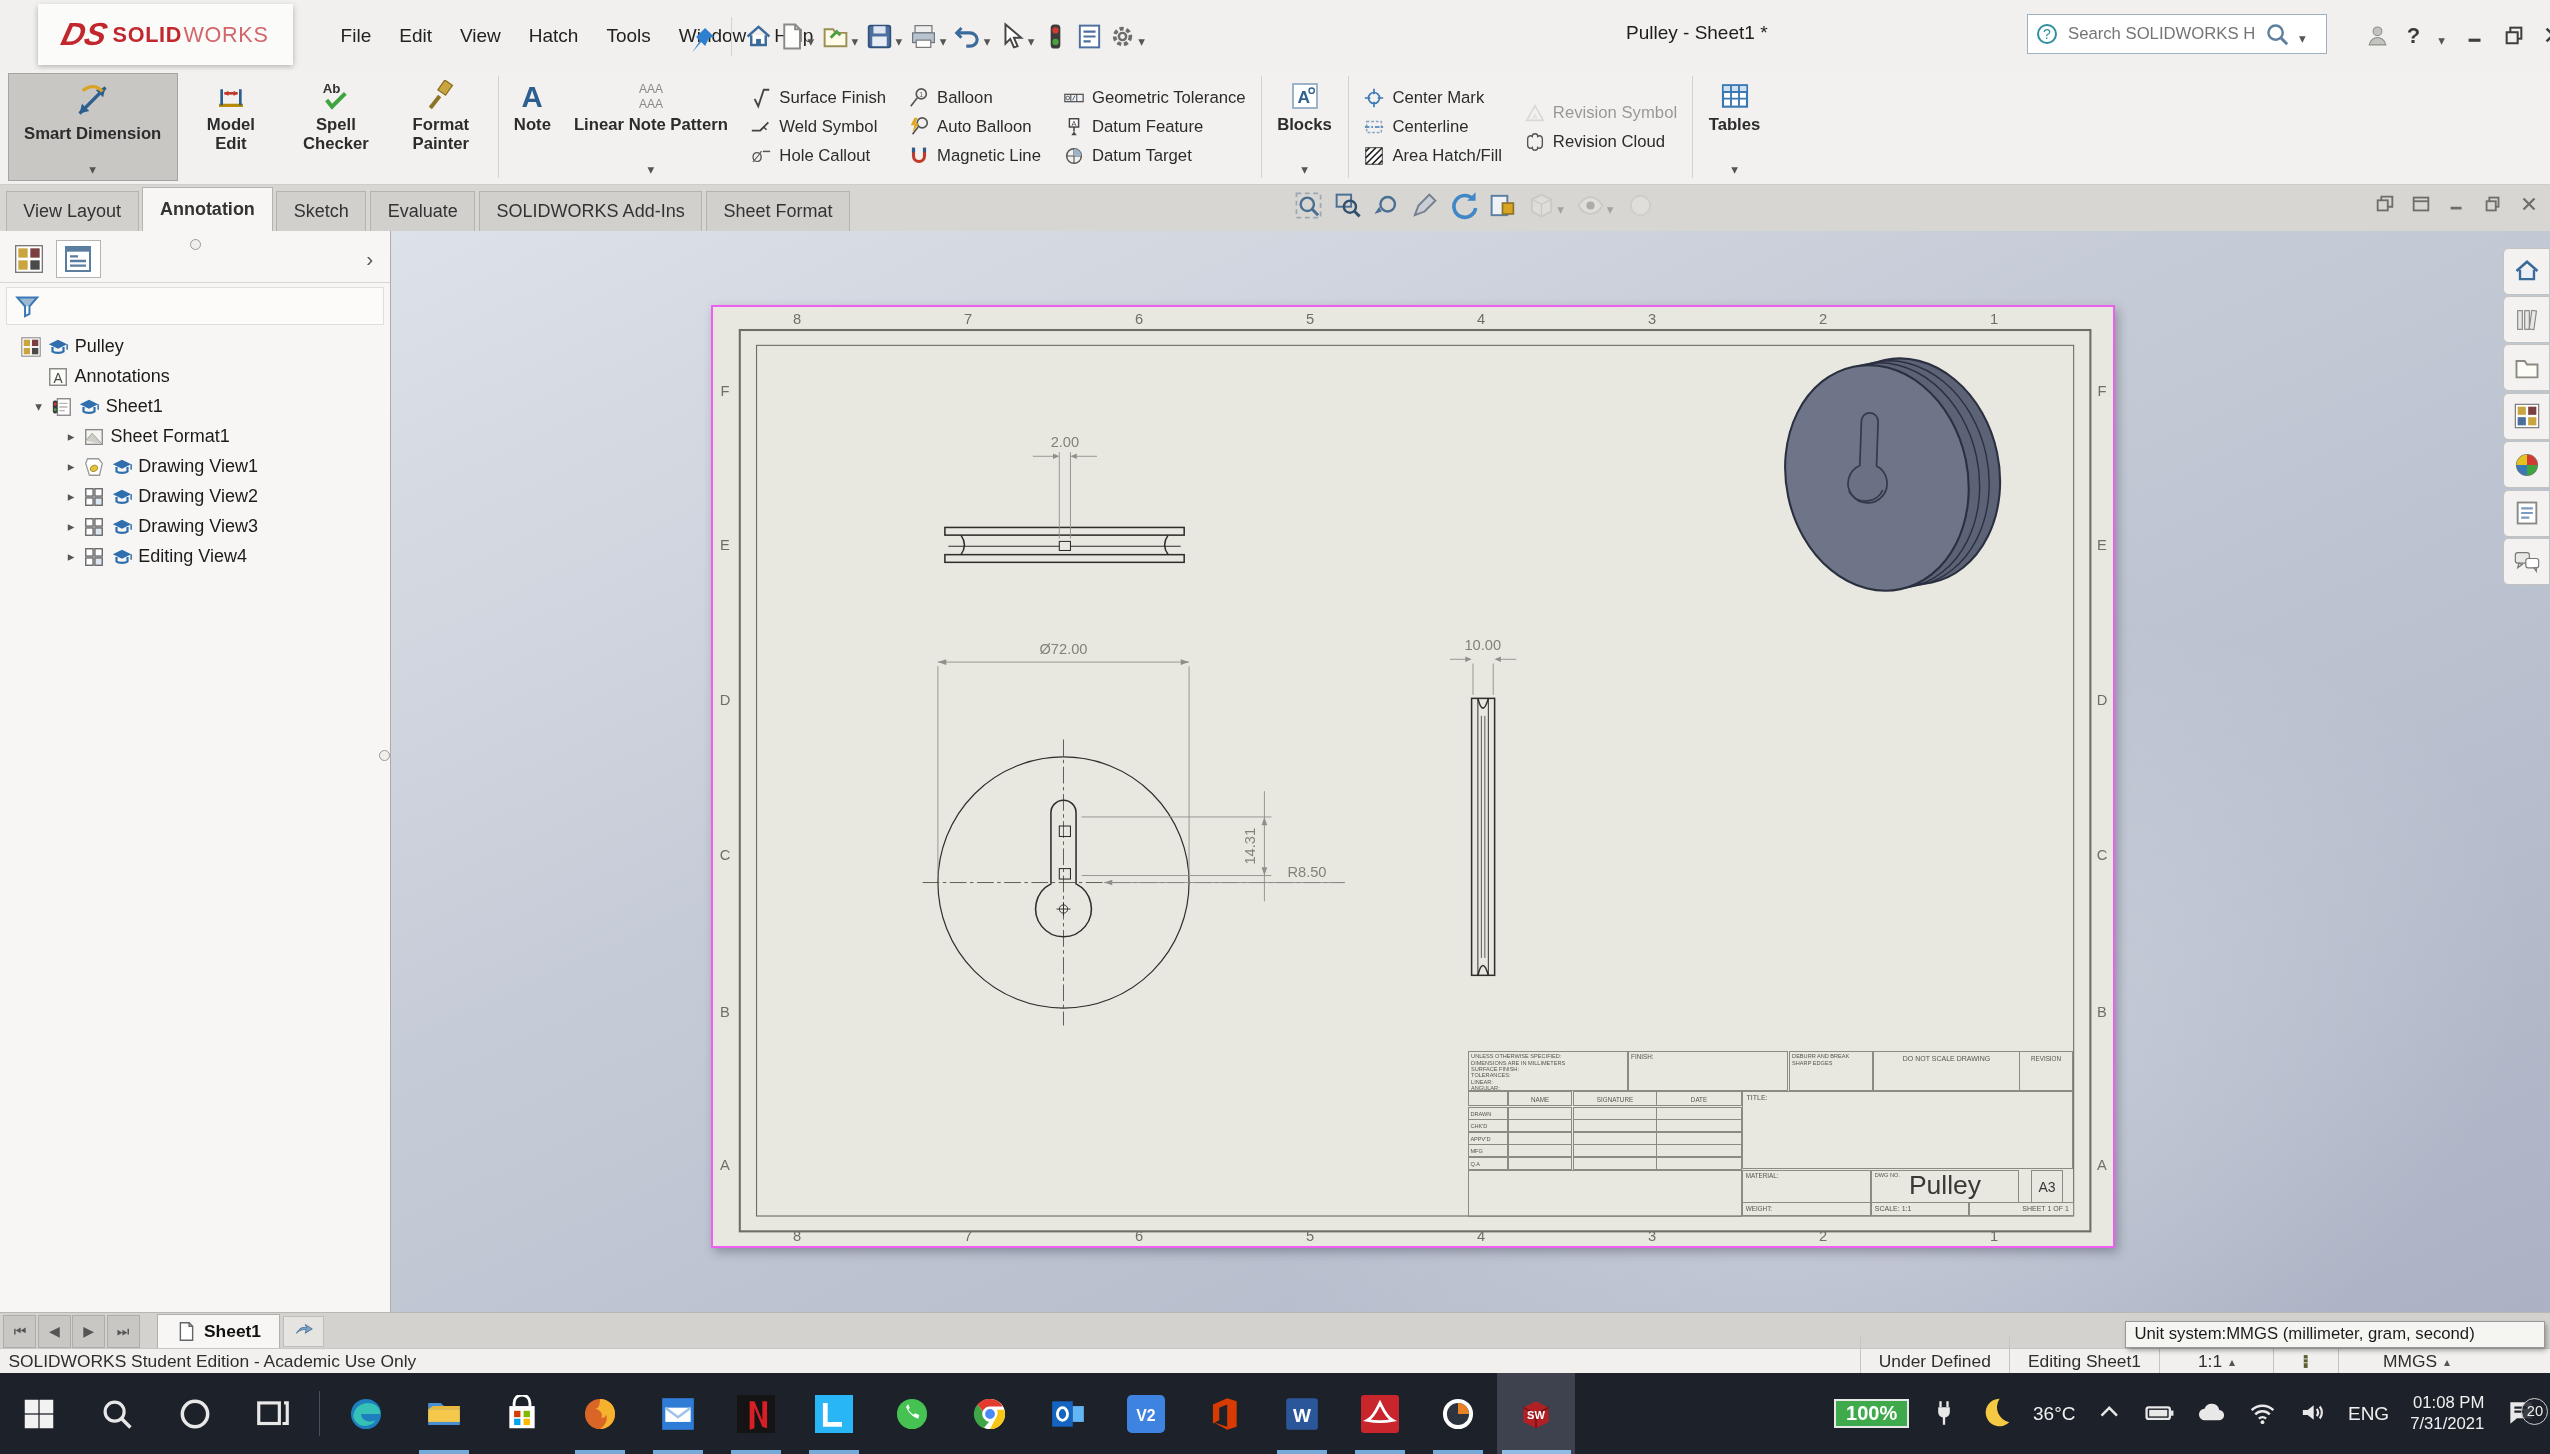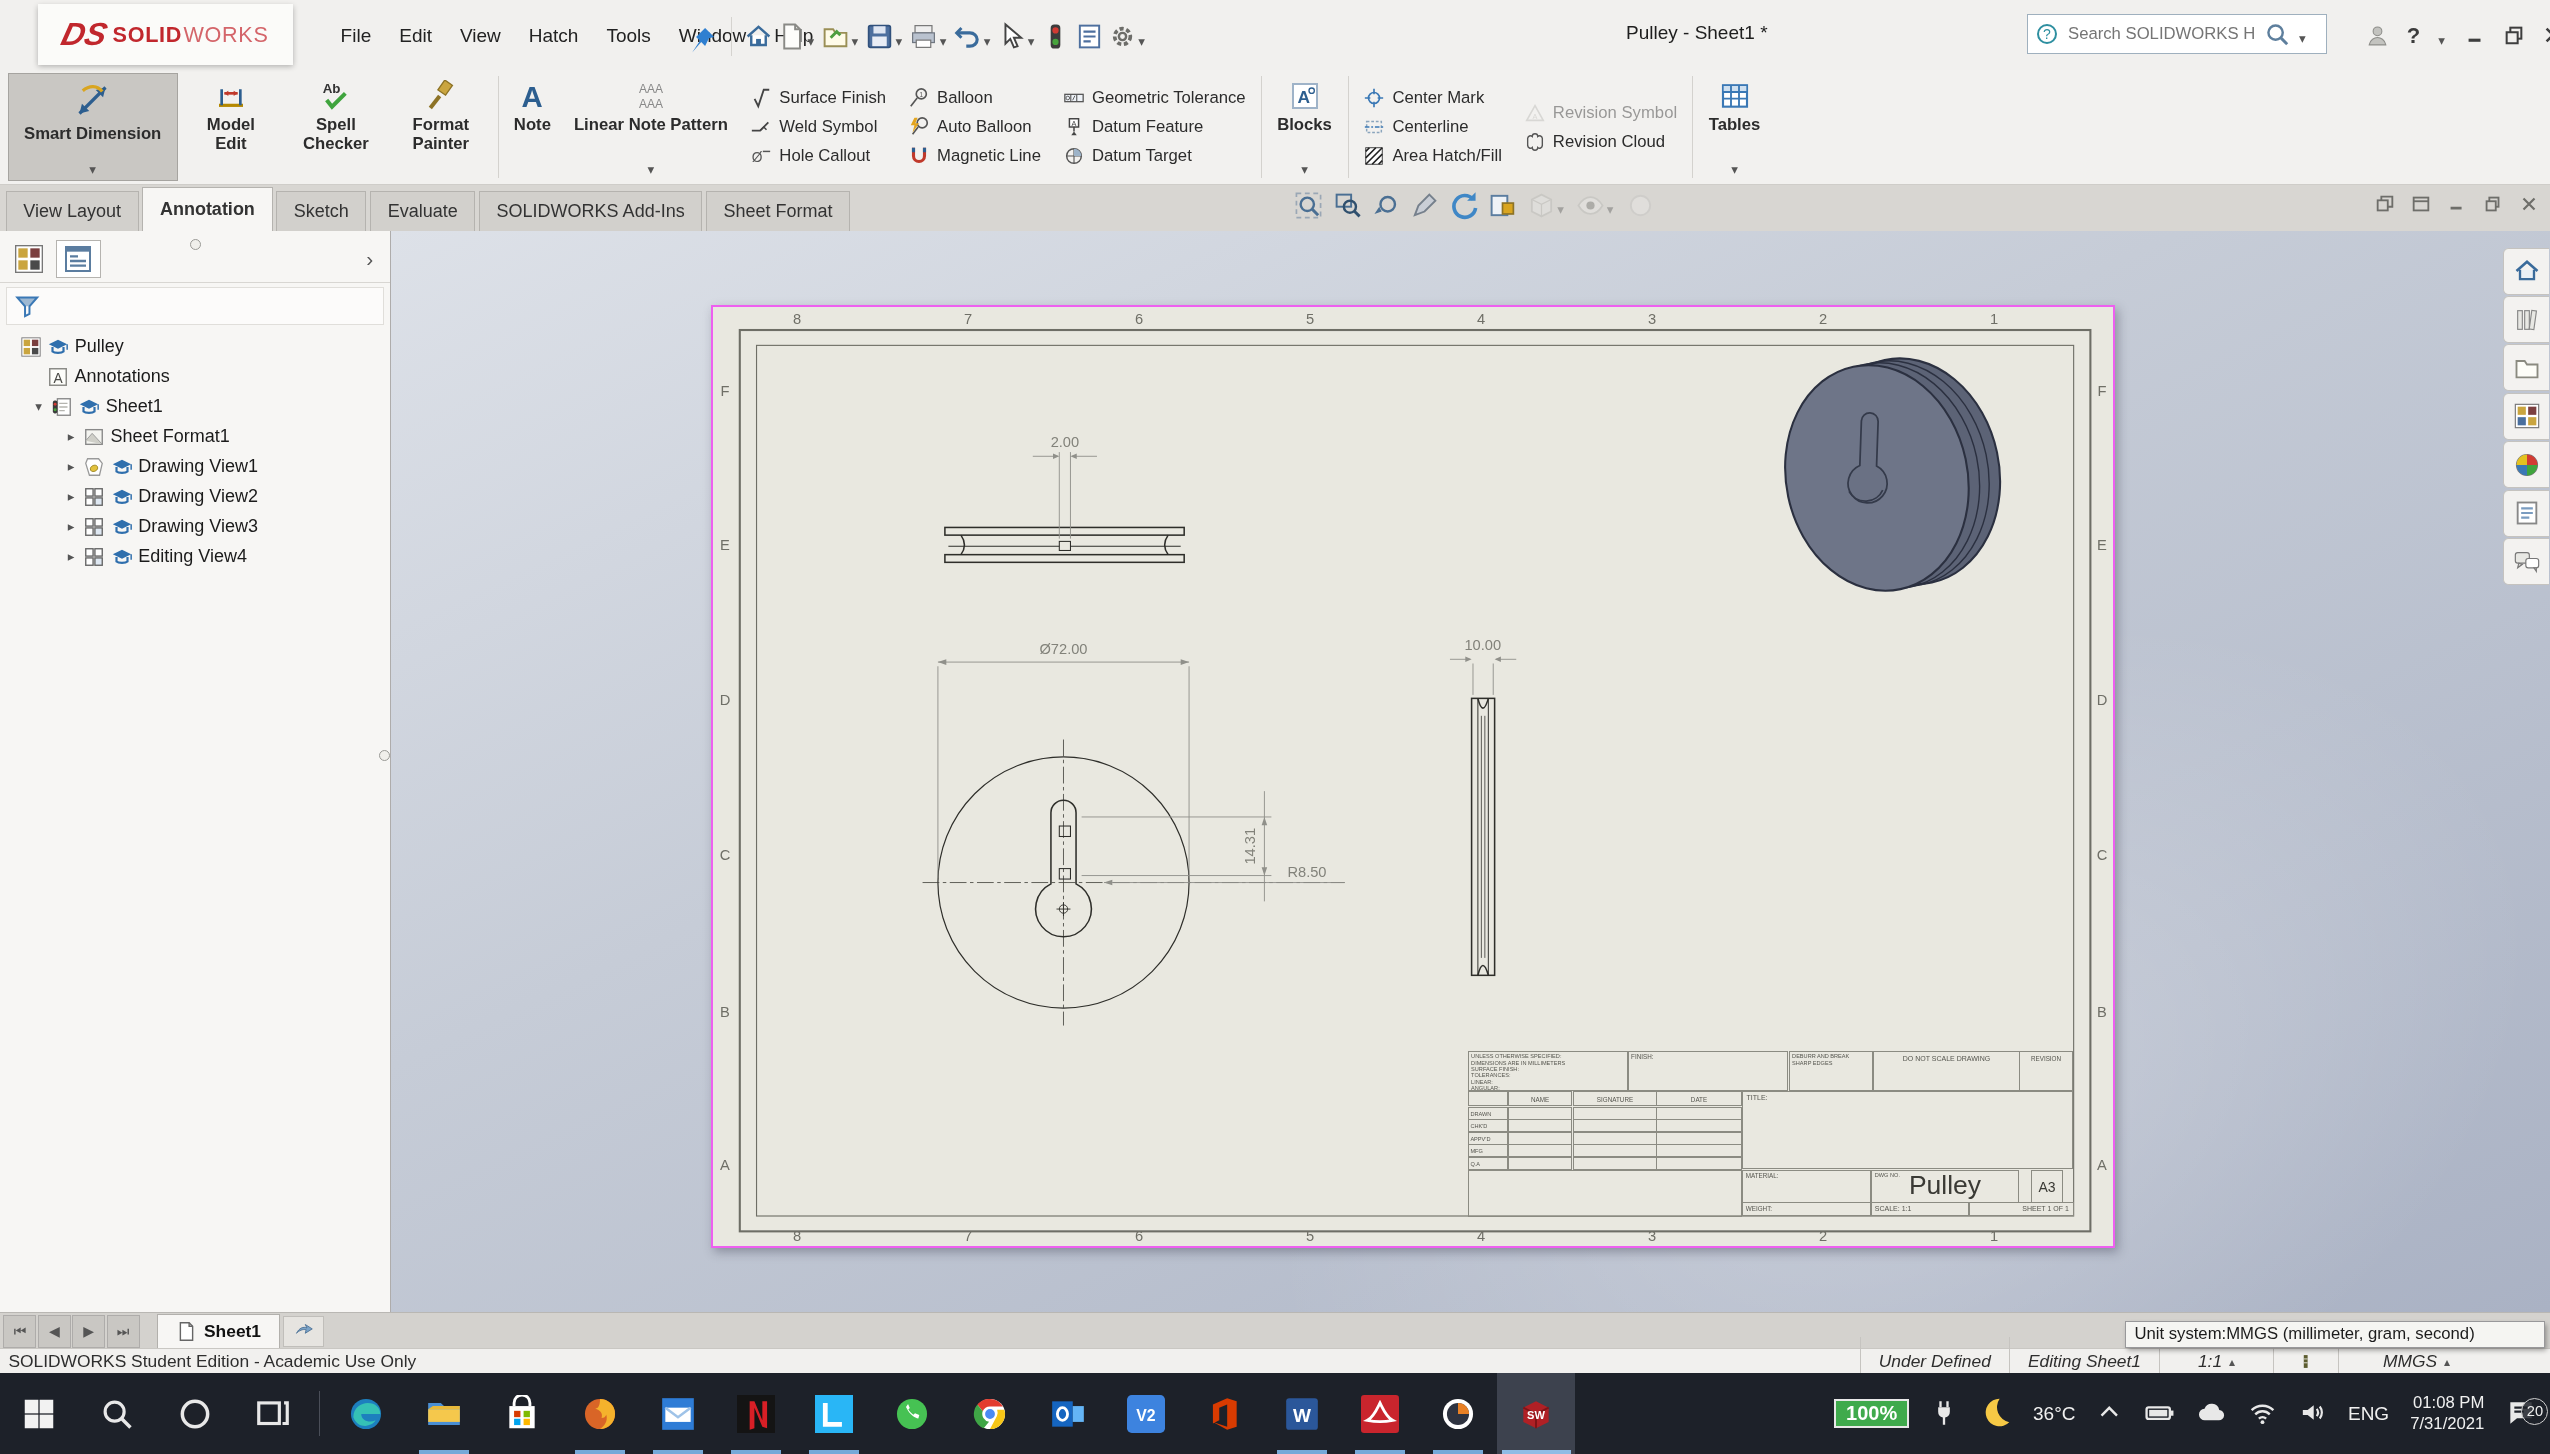--- a/index.html
+++ b/index.html
@@ -76,21 +76,21 @@
   .tbig{font-size:26.5px;color:#3a3a35;display:flex;align-items:center;justify-content:center;height:100%;}
   .task-strip{position:absolute;left:2112px;top:16.7px;width:45px;display:flex;flex-direction:column;}
   .tp-btn{width:45px;height:45px;background:#f3f2f0;border:0.7px solid #c5c3bf;border-right:none;display:flex;align-items:center;justify-content:center;border-radius:5.6px 0 0 5.6px;margin-bottom:1.4px;}
   
   .sheettabs{position:absolute;left:0;top:1312px;width:100%;height:36px;background:#d4d2ce;border-top:0.7px solid #b9b7b3;display:flex;align-items:flex-end;}
   .nav{width:31px;height:31px;background:#c9c7c3;border:0.7px solid #aeacaa;display:flex;align-items:center;justify-content:center;font-size:14px;color:#555;margin:0 0.7px;}
   .stab{display:flex;align-items:center;gap:7px;background:#f7f6f4;border:0.7px solid #b2b0ac;border-bottom:none;height:33px;padding:0 18px;font-size:17.4px;font-weight:bold;margin-left:16.7px;color:#111;}
   .stab-extra{width:39px;height:29px;display:flex;align-items:center;justify-content:center;border:0.7px solid #c0beba;background:#e6e4e0;margin-left:2.8px;}
   .statusbar{position:absolute;left:0;top:1348px;width:100%;height:25px;background:#f1f0ee;border-top:0.7px solid #c9c7c3;display:flex;align-items:center;font-size:17.4px;color:#2e2e2e;}
   .sb-left{margin-left:8.4px;}
-  .sb-cell{border-left:0.7px solid #c6c4c0;height:100%;display:flex;align-items:center;justify-content:center;padding:12px 18px;gap:7px;font-style:italic;}
+  .sb-cell{border-left:0.7px solid #c6c4c0;height:100%;display:flex;align-items:center;justify-content:center;padding:12px 18px;gap:7px;}
   .sb-caret{font-size:12px;color:#555;}
   .tooltip{position:absolute;left:2125px;top:1321px;width:420px;height:26.5px;background:#f5f5f2;border:0.7px solid #98989a;box-shadow:2.1px 2.8px 4.9px rgba(0,0,0,.35);font-size:16.7px;display:flex;align-items:center;padding:0 8.4px;color:#1c1c1c;z-index:60;box-sizing:border-box;}
   
   .taskbar{position:absolute;left:0;top:1373px;width:100%;height:81px;background:#1d2129;display:flex;align-items:center;color:#e8e8e8;}
   .tb-icon{width:78px;height:81px;display:flex;align-items:center;justify-content:center;position:relative;flex:none;}
   .tb-sep{width:1.4px;height:45px;background:#4a4e58;margin:0 7px;flex:none;}
   .tb-icon.running::after{content:'';position:absolute;bottom:0;left:14px;right:14px;height:4.2px;background:#76a9d8;}
   .tb-icon.activeapp{background:#3d424e;}
   .tb-icon.activeapp::after{left:4.2px;right:4.2px;background:#8fbce4;}
   .tray{margin-left:auto;display:flex;align-items:center;gap:21px;padding-right:12.6px;}

